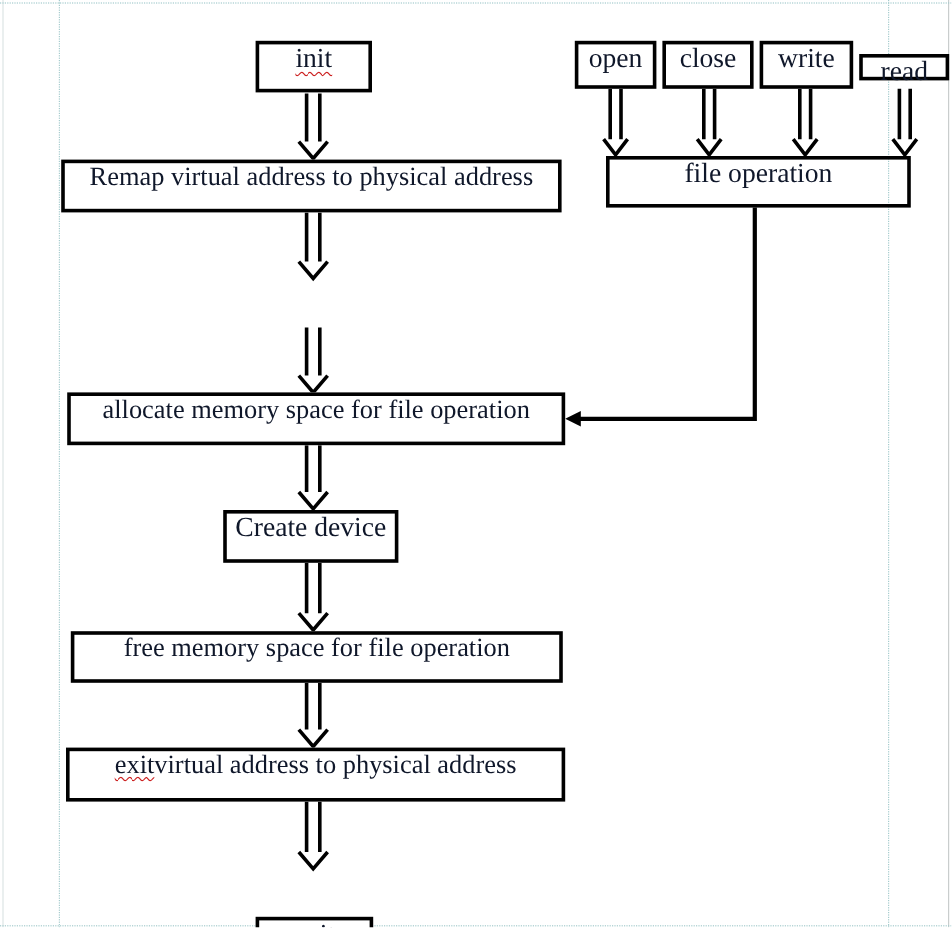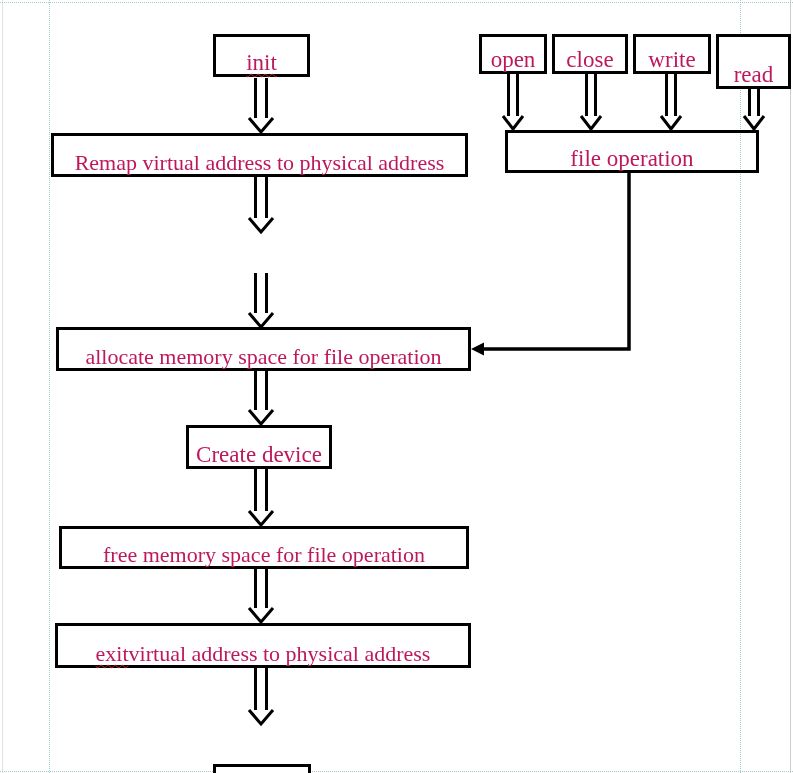--- a/index.html
+++ b/index.html
@@ -46,23 +46,23 @@
     width: 0;
     border-left: 1px solid #c9cdcd;
   }
   
   .box {
     position: absolute;
     box-sizing: border-box;
     border: 3px solid #000000;
     background: #ffffff;
     display: flex;
-    align-items: flex-end;
+    align-items: flex-start;
     justify-content: center;
-    color: #be185d;
+    color: #0f172a;
     white-space: nowrap;
     line-height: 1;
   }
   .box.transparent-fill {
     background: transparent;
   }
   .f-lg { font-size: 23px; }
   .f-md { font-size: 22px; font-family: Liberation Serif, serif; }
   .misspelled {
     text-decoration-line: underline;
@@ -167,21 +167,21 @@
   </div>
 
   <div class="box f-lg" style="left:552px; top:34px; width:76px; height:40px;">
     <span>close</span>
   </div>
 
   <div class="box f-lg" style="left:633px; top:34px; width:78px; height:40px;">
     <span>write</span>
   </div>
 
-  <div class="box f-lg" style="left:716px; top:34px; width:75px; height:55px;">
+  <div class="box f-lg" style="left:716px; top:45px; width:75px; height:22px;">
     <span>read</span>
   </div>
 
   <div class="box f-lg transparent-fill" style="left:505px; top:130px; width:254px; height:43px;">
     <span>file operation</span>
   </div>
 
   <div class="box f-md" style="left:51px; top:133px; width:417px; height:44px;">
     <span>Remap virtual address to physical address</span>
   </div>

